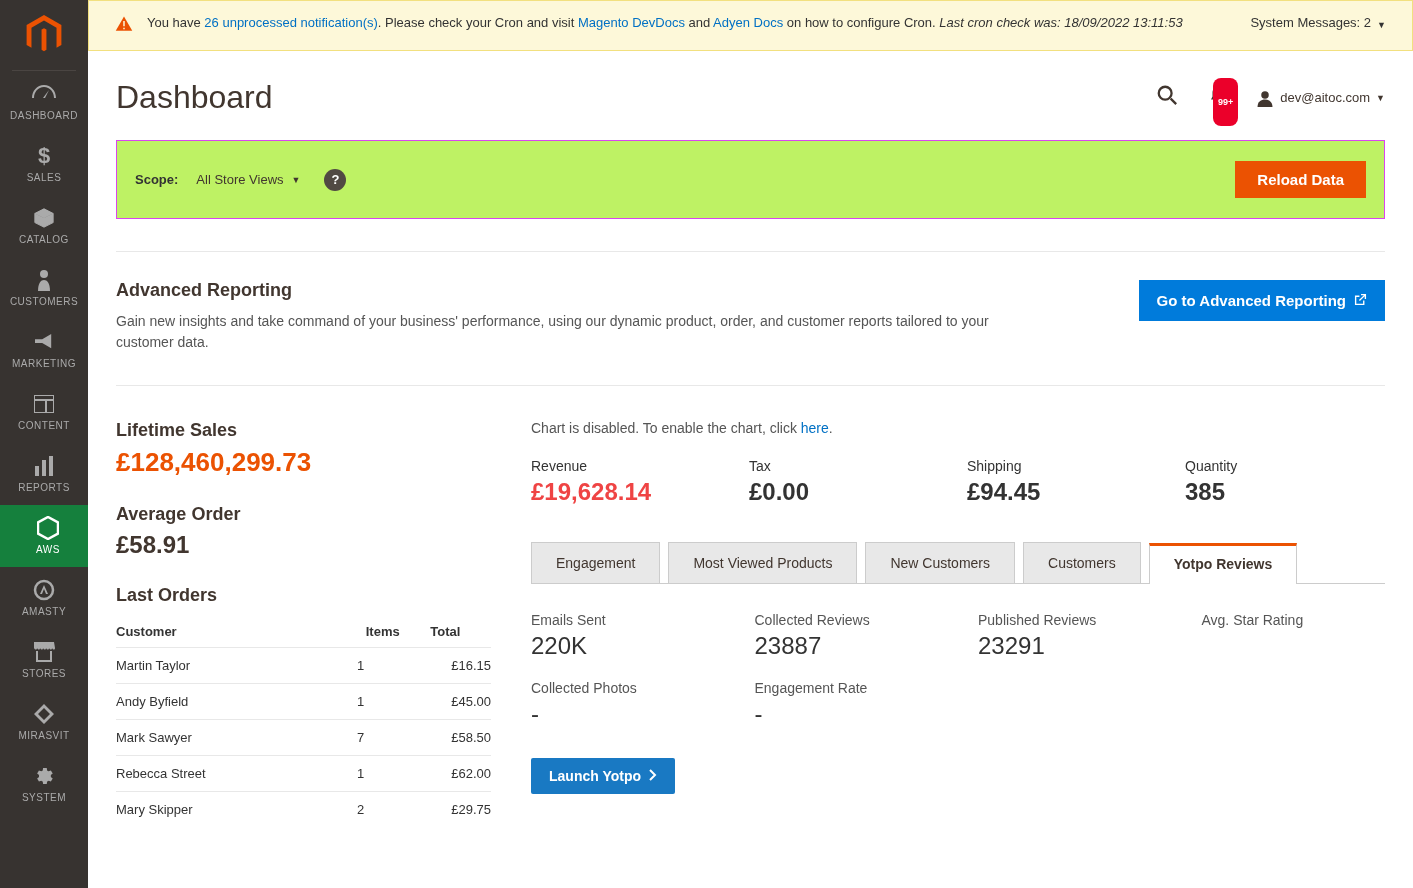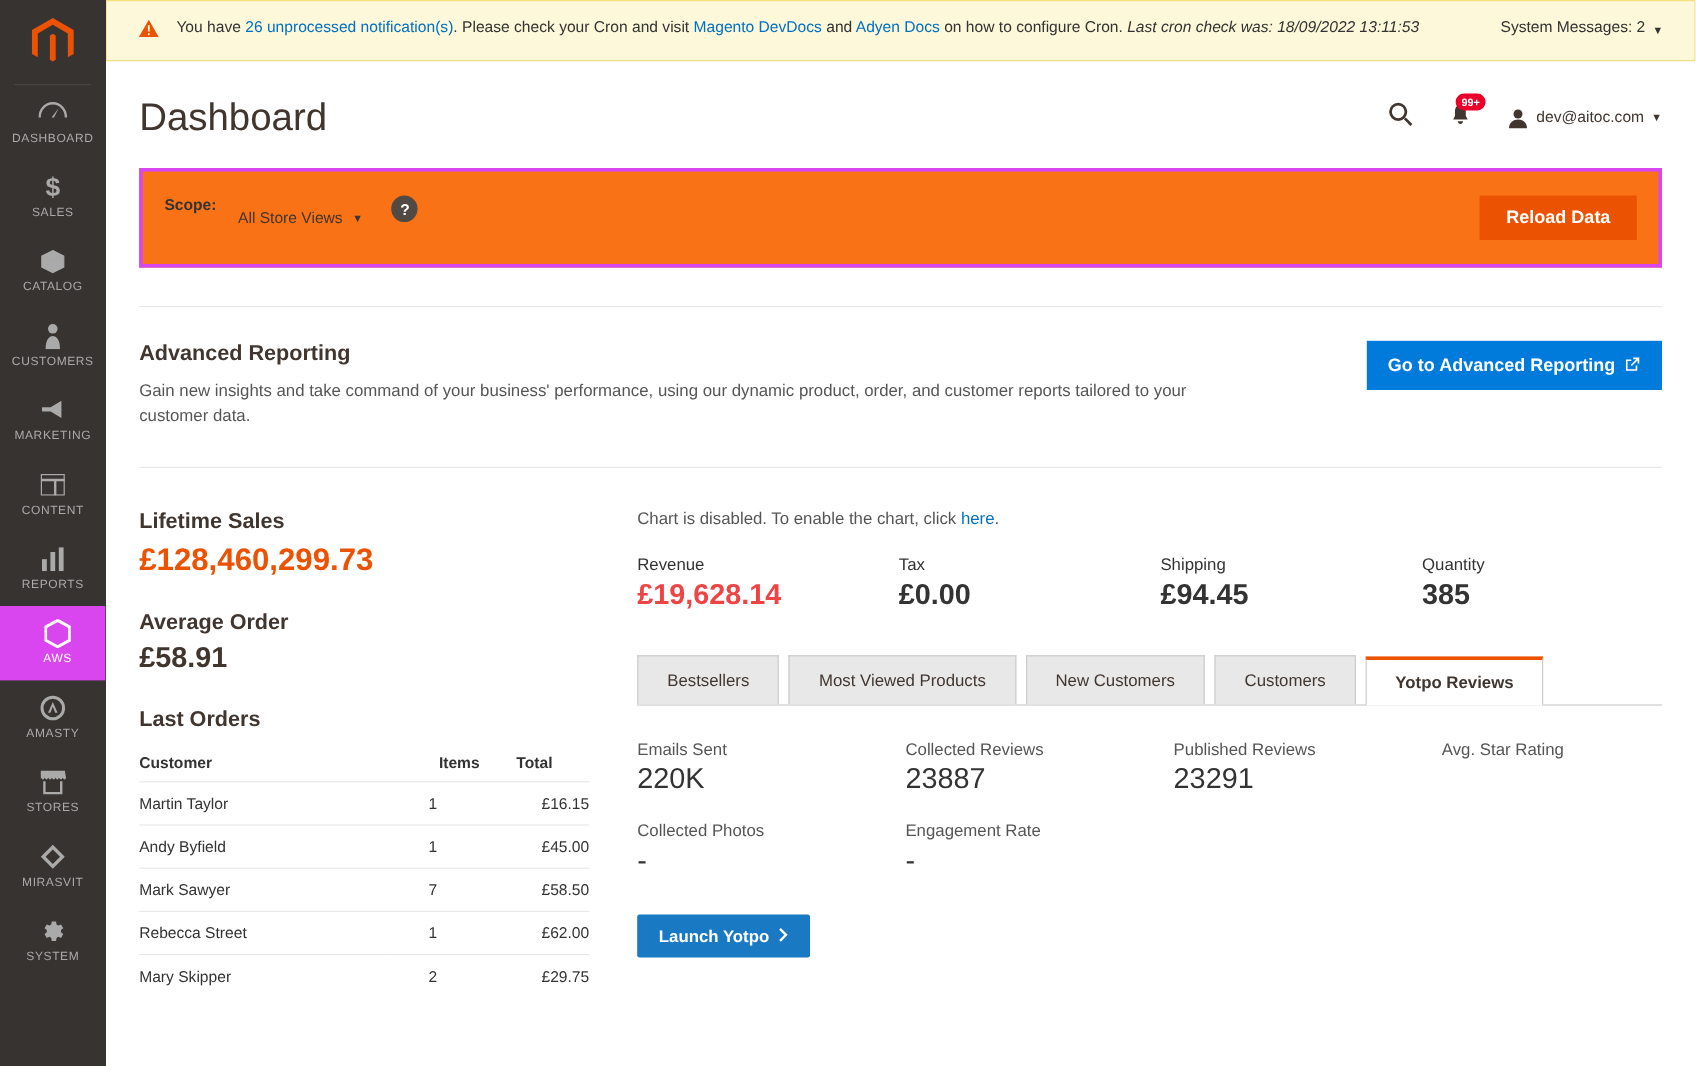--- a/index.html
+++ b/index.html
@@ -3,21 +3,21 @@
 <meta charset="utf-8">
 <style>
 *{margin:0;padding:0;box-sizing:border-box}
 body{font-family:'Segoe UI',Helvetica,Arial,sans-serif;font-size:14px;color:#333;background:#fff}
 
 .sidebar{position:fixed;left:0;top:0;width:88px;height:100%;background:#373330;overflow-y:auto}
 .logo{display:flex;justify-content:center;padding:15px 0}
 .logo svg{width:36px;height:40px}
 .nav{border-top:1px solid #4a4542;margin:0 12px}
 .nav-item{display:flex;flex-direction:column;align-items:center;padding:12px 0;cursor:pointer}
-.nav-item.active{background:#d946ef;margin:0 -12px;padding-left:20px;padding-right:12px}
+.nav-item.active{background:#15803d;margin:0 -12px;padding-left:20px;padding-right:12px}
 .nav-icon{color:#aaa;height:22px;display:flex;align-items:center;justify-content:center}
 .nav-item.active .nav-icon{color:#fff}
 .nav-label{font-size:10px;color:#aaa;margin-top:5px;letter-spacing:.5px}
 .nav-item.active .nav-label{color:#fff}
 
 .main{margin-left:88px}
 
 .banner{background:#fdf8d9;border:1px solid #f2e07f;padding:12px 26px;display:flex;align-items:flex-start;gap:14px}
 .banner-icon{color:#eb5202;font-size:18px;margin-top:2px;flex-shrink:0}
 .banner-text{flex:1;color:#333;font-size:13px;line-height:1.5}
@@ -27,25 +27,25 @@
 .sysmsg .tri{font-size:9px}
 
 .content{padding:0 28px 40px 28px}
 
 .header{display:flex;align-items:center;padding:28px 0 24px 0}
 .title{font-size:32px;font-weight:400;color:#41362f;flex:1}
 .header-actions{display:flex;align-items:center;gap:30px}
 .search-icon{font-size:22px;color:#41362f;cursor:pointer}
 .bell-wrap{position:relative;cursor:pointer}
 .bell-icon{font-size:20px;color:#41362f}
-.badge{position:absolute;top:-7px;right:-12px;background:#eb002a;color:#fff;font-size:9px;font-weight:700;padding:2px 5px;border-radius:8px}
+.badge{position:absolute;top:-7px;right:-12px;background:#eb002a;color:#fff;font-size:9px;font-weight:700;padding:19px 5px;border-radius:8px}
 .account{display:flex;align-items:center;gap:6px;cursor:pointer;font-size:13px;color:#41362f}
 .account .tri{font-size:9px;color:#41362f}
 
-.scope-row{background:#f97316;border:3px solid #d946ef;padding:20px 18px;display:flex;}
+.scope-row{background:#bef264;border:1px solid #d946ef;padding:20px 18px;display:flex;align-items:center}
 .scope-label{font-size:13px;font-weight:700;color:#333;margin-right:18px}
 .scope-select{display:flex;align-items:center;gap:8px;font-size:13px;color:#41362f;cursor:pointer}
 .scope-select .tri{font-size:9px}
 .help-circle{width:22px;height:22px;border-radius:50%;background:#514943;color:#fff;display:flex;align-items:center;justify-content:center;font-size:13px;font-weight:700;margin-left:24px;cursor:pointer}
 .spacer{flex:1}
 .btn-orange{background:#eb5202;color:#fff;border:none;padding:10px 22px;font-size:15px;font-weight:600;cursor:pointer}
 
 .hr{border-top:1px solid #e8e8e8;margin:32px 0 22px 0}
 
 .ar-section{padding-top:6px;display:flex;align-items:flex-start;gap:40px}
@@ -351,21 +351,21 @@
               <div class="sum-label">Shipping</div>
               <div class="sum-val">£94.45</div>
             </div>
             <div class="sum-item">
               <div class="sum-label">Quantity</div>
               <div class="sum-val">385</div>
             </div>
           </div>
 
         <div class="tabs" id="tabs">
-            <div class="tab">Bestsellers</div>
+            <div class="tab">Engagement</div>
             <div class="tab">Most Viewed Products</div>
             <div class="tab">New Customers</div>
             <div class="tab">Customers</div>
             <div class="tab active">Yotpo Reviews</div>
           </div>
 
         <div class="metrics" id="metrics">
             <div>
               <div class="metric-label">Emails Sent</div>
               <div class="metric-val">220K</div>

